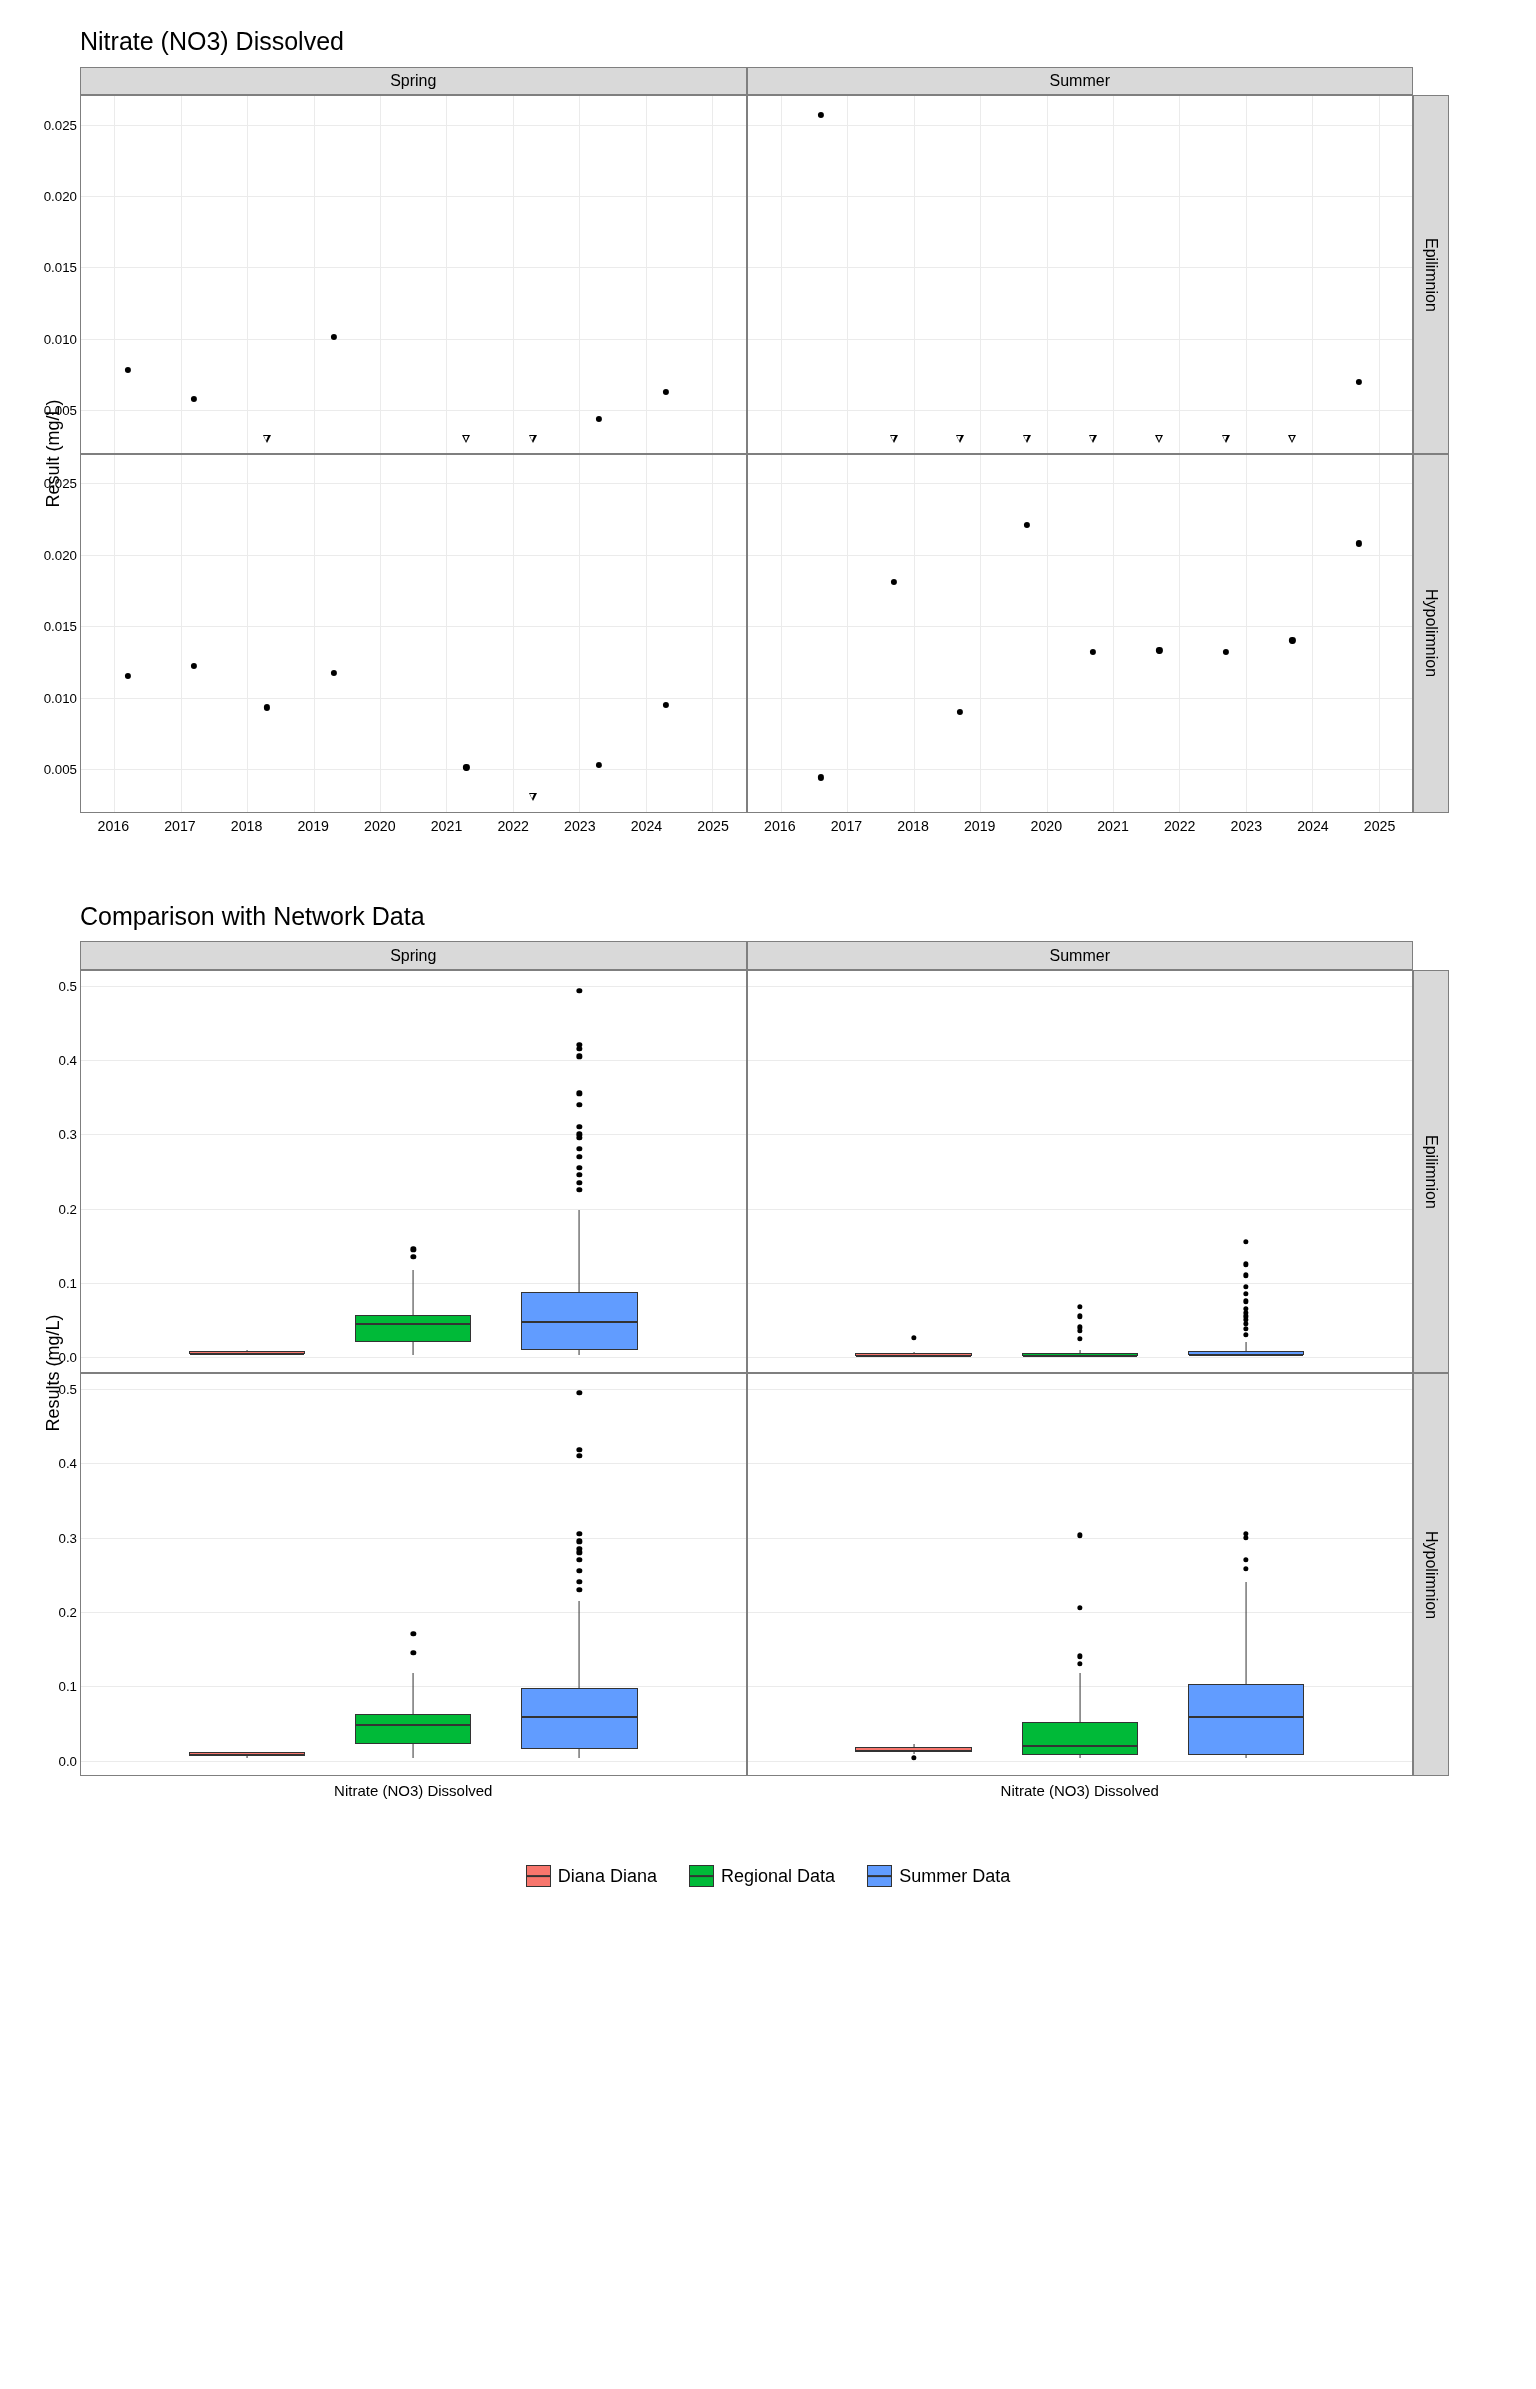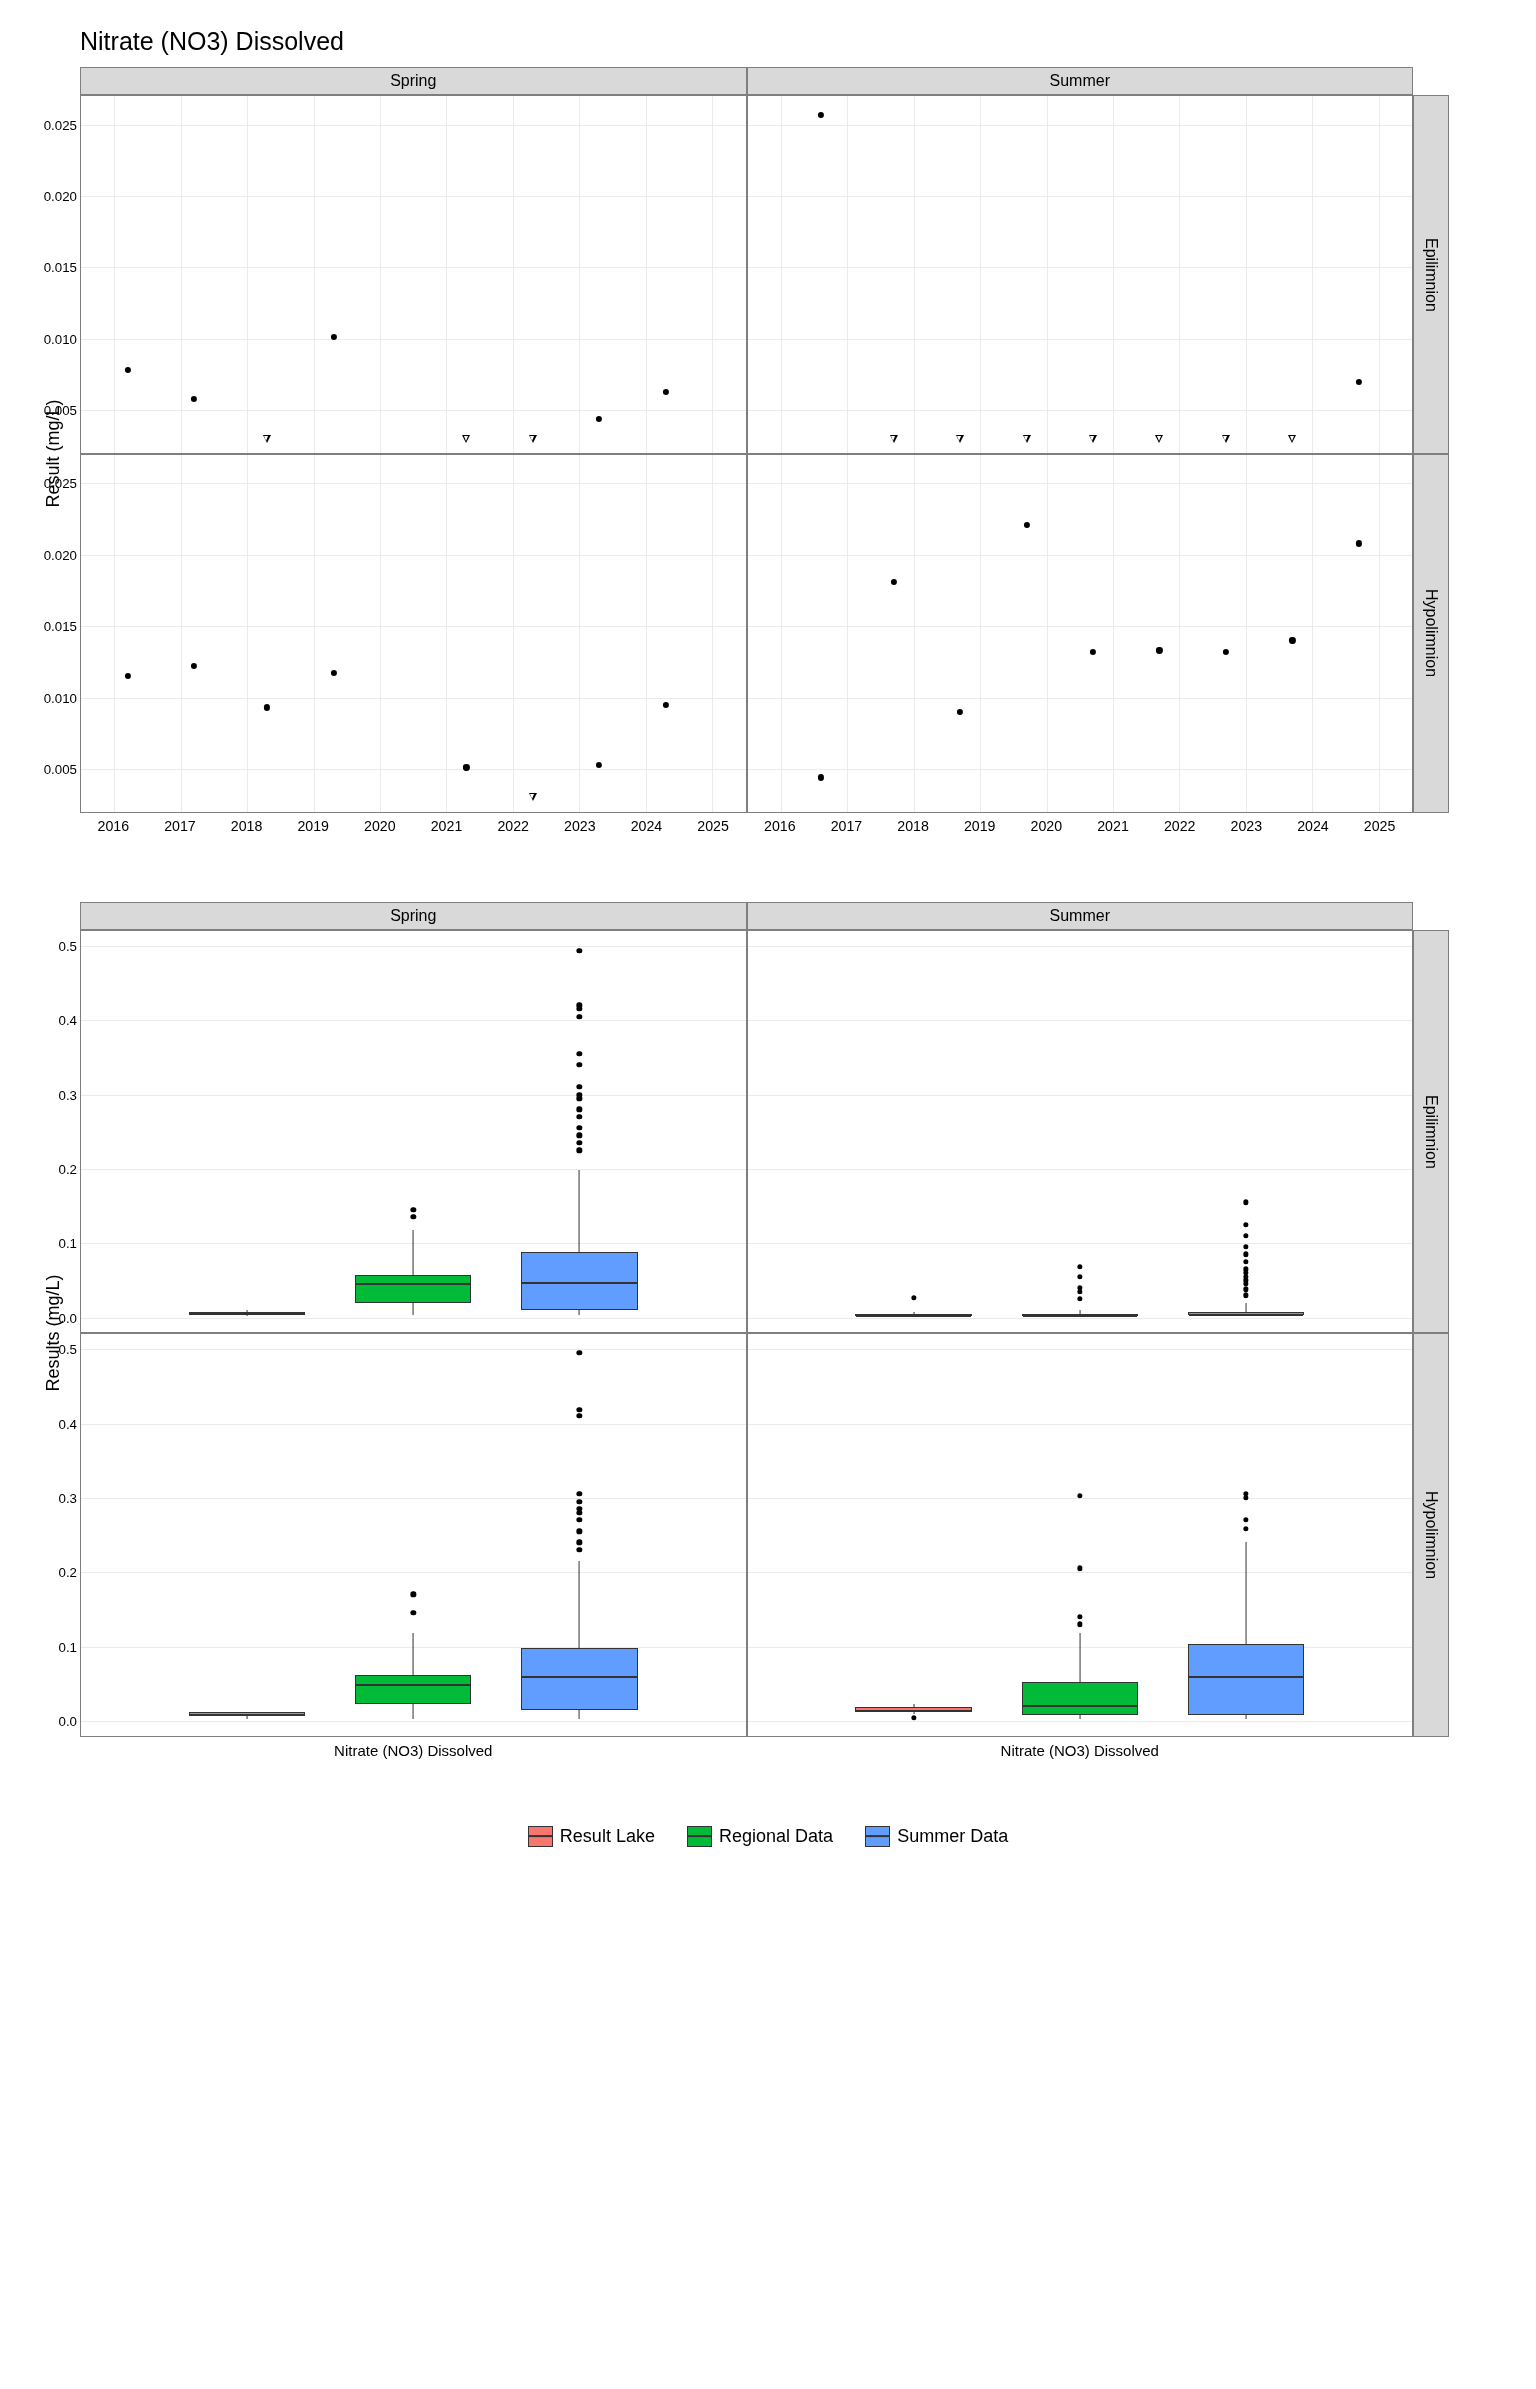--- a/index.html
+++ b/index.html
@@ -310,20 +310,21 @@
           <span>2022</span>
           <span>2023</span>
           <span>2024</span>
           <span>2025</span>
         </div>
     </div>
   </div>
 </div>
 
 <div class="chart-block">
+  <h2 class="title">Comparison with Network Data</h2>
   <div class="facet-grid short" id="grid2">
     <div style="grid-column:1;grid-row:1"></div>
     <div class="strip-top">Spring</div>
     <div class="strip-top">Summer</div>
     <div style="grid-column:4;grid-row:1"></div>
 
     <div class="ylab">Results (mg/L)</div>
 
     <div class="panel" id="b-SE" style="grid-area: 2 / 2; overflow: visible;">
         <div class="grid-line-h" style="top: 96.2963%;"></div>
@@ -498,21 +499,21 @@
     <div class="xcat">
       <div>Nitrate (NO3) Dissolved</div>
       <div>Nitrate (NO3) Dissolved</div>
     </div>
   </div>
 </div>
 
 <div class="legend">
   <div class="legend-item">
     <div class="legend-swatch" id="sw0" style="background: rgb(248, 118, 109);"></div>
-    <span>Result Lake</span>
+    <span>Diana Diana</span>
   </div>
   <div class="legend-item">
     <div class="legend-swatch" id="sw1" style="background: rgb(0, 186, 56);"></div>
     <span>Regional Data</span>
   </div>
   <div class="legend-item">
     <div class="legend-swatch" id="sw2" style="background: rgb(97, 156, 255);"></div>
     <span>Summer Data</span>
   </div>
 </div>

